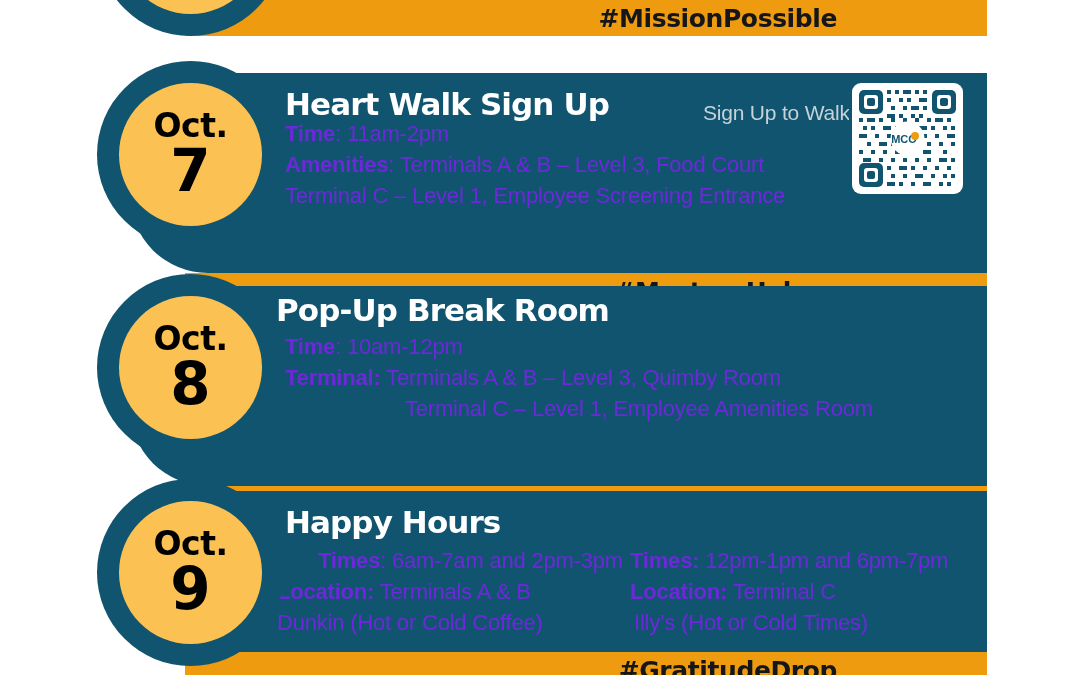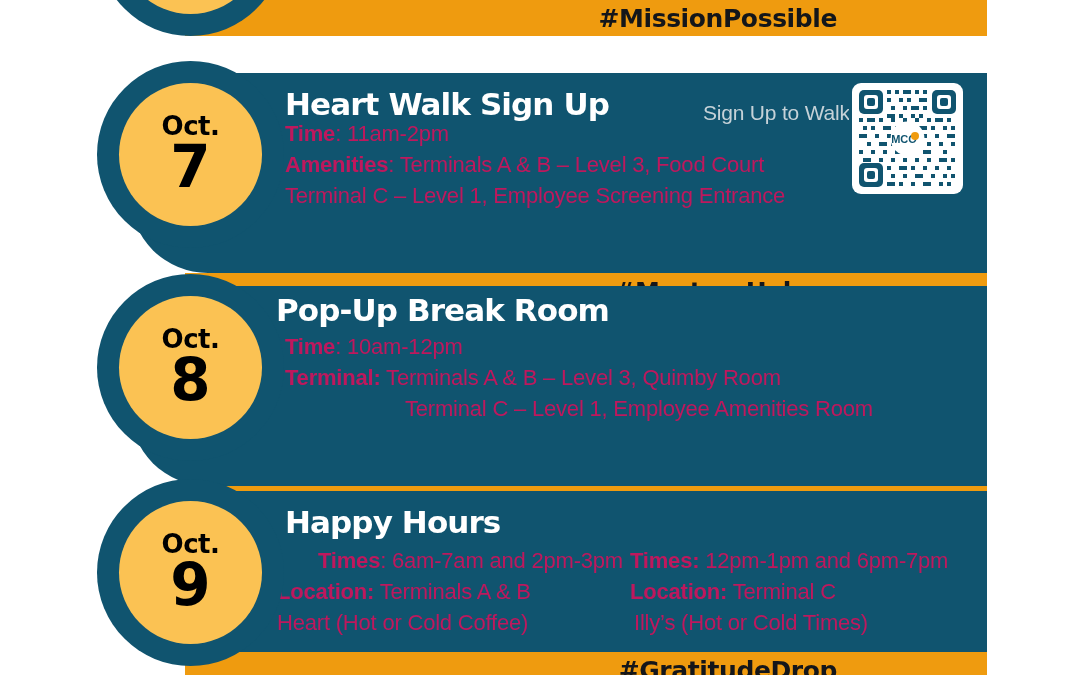--- a/index.html
+++ b/index.html
@@ -80,21 +80,21 @@
   .card .disc {
     background: #fbc253;
     left: 119px;
     display: flex;
     flex-direction: column;
     align-items: center;
     justify-content: center;
   }
   .card .disc .mon {
     font-family: "DejaVu Sans", sans-serif;
-    font-size: 26px;
+    font-size: 33px;
     font-weight: 700;
     color: #000000;
     line-height: 0.95;
     letter-spacing: -0.5px;
   }
   .card .disc .day {
     font-family: "DejaVu Sans", sans-serif;
     font-size: 58px;
     font-weight: 700;
     color: #000000;
@@ -107,21 +107,21 @@
     position: absolute;
     color: #ffffff;
     font-family: "DejaVu Sans", sans-serif;
     font-size: 31px;
     font-weight: 700;
     letter-spacing: -0.9px;
     white-space: nowrap;
   }
   .line {
     position: absolute;
-    color: #be185d;
+    color: #6d28d9;
     font-family: "Liberation Sans", sans-serif;
     font-size: 22px;
     font-weight: 400;
     white-space: nowrap;
     letter-spacing: -0.2px;
   }
   .line b {
     font-weight: 700;
   }
 
@@ -336,21 +336,21 @@
 
     <div class="ttl" style="left:285px; top:16px;">Happy Hours</div>
 
     <div class="line" style="left:277px; top:60px;margin-left:41px;">
       <b>Times</b><span>: </span><span>6am-7am and 2pm-3pm</span>
     </div>
     <div class="line" style="left:277px; top:91px;">
       <b>Location:</b><span> </span><span>Terminals A &amp; B</span>
     </div>
     <div class="line" style="left:277px; top:122px;">
-      <b></b><span></span><span>Heart (Hot or Cold Coffee)</span>
+      <b></b><span></span><span>Dunkin (Hot or Cold Coffee)</span>
     </div>
 
     <div class="line" style="left:630px; top:60px;">
       <b>Times:</b><span> </span><span>12pm-1pm and 6pm-7pm</span>
     </div>
     <div class="line" style="left:630px; top:91px;">
       <b>Location:</b><span> </span><span>Terminal C</span>
     </div>
     <div class="line" style="left:634px; top:122px;">
       <b></b><span></span><span>Illy’s (Hot or Cold Times)</span>

